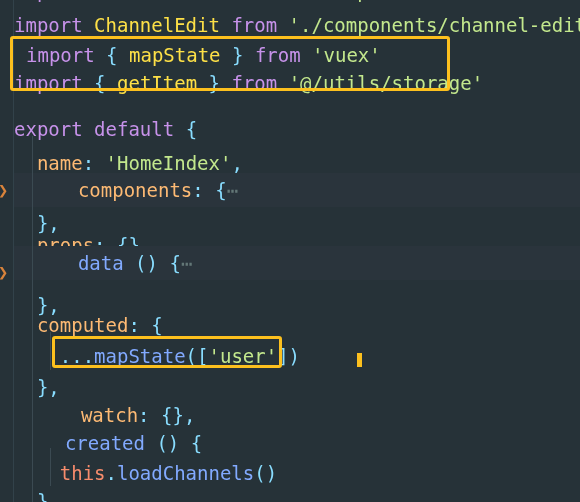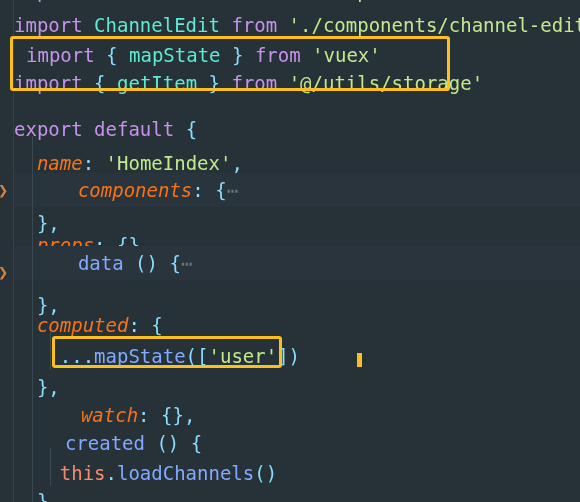--- a/index.html
+++ b/index.html
@@ -73,24 +73,24 @@
   }
   
   .indent-guide {
     position: absolute;
     width: 1px;
     background: #3b4a52;
     z-index: 1;
   }
   
   .kw   { color: #c792ea; }
-  .id   { color: #5eead4; }
+  .id   { color: #fde047; }
   .str  { color: #c3e88d; }
   .pun  { color: #89ddff; }
-  .prop { color: #f97316; font-style: italic; }
+  .prop { color: #fdba74; }
   .fn   { color: #82aaff; }
   .this { color: #f78c6c; }
   .fold-dots { color: #637777; }
   .plain { color: #a6b0b8; }
   
   .annot {
     position: absolute;
     border: 3px solid #fcc01e;
     border-radius: 3px;
     box-sizing: border-box;

